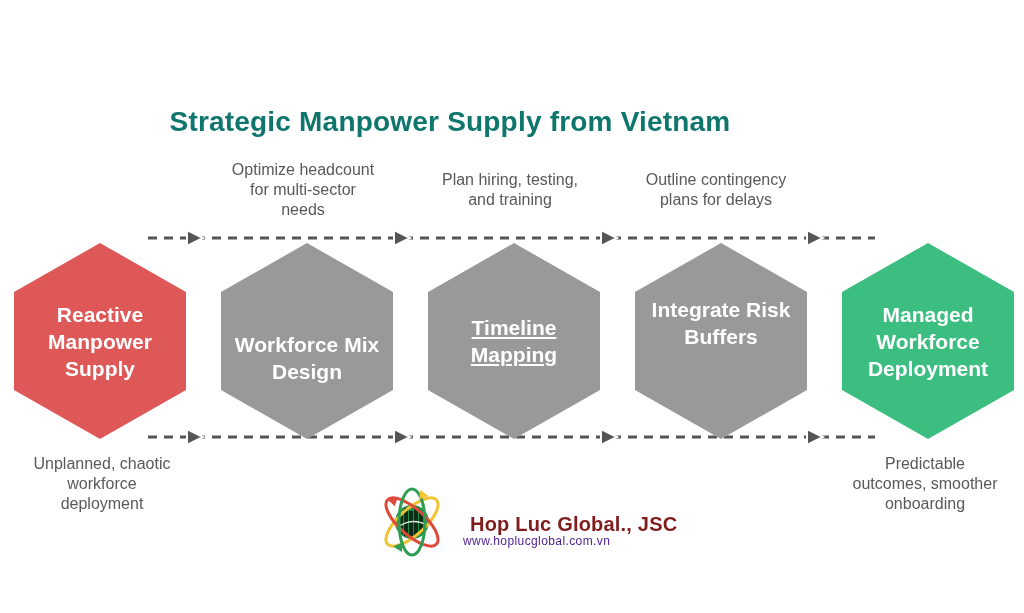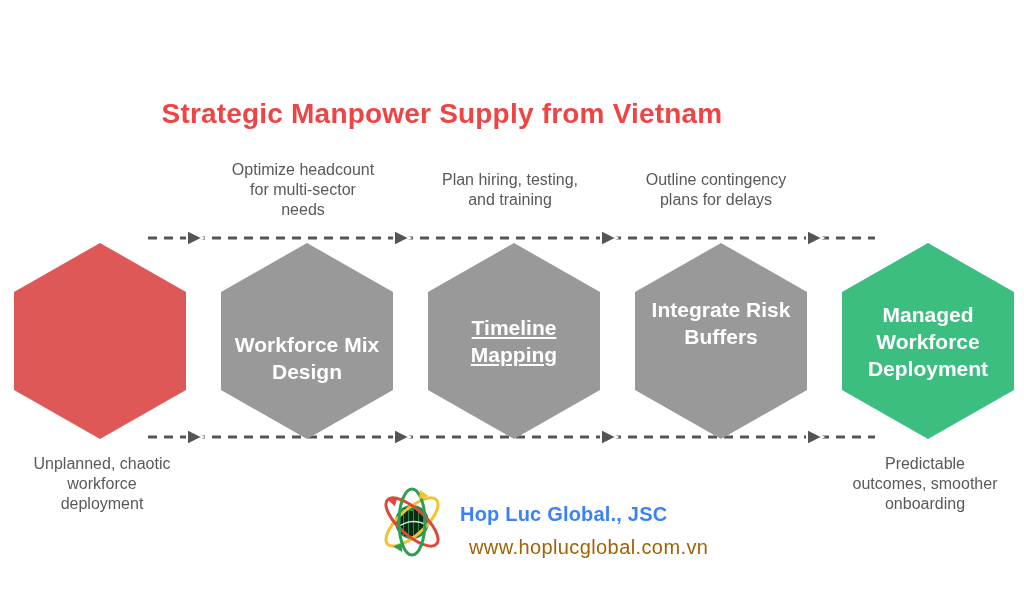--- a/index.html
+++ b/index.html
@@ -2,43 +2,43 @@
 <html><head>
 <meta charset="utf-8">
 <style>
   html,body{margin:0;padding:0;background:#fff;}
   .canvas{
     position:relative;width:1024px;height:613px;background:#ffffff;overflow:hidden;
     font-family:"Liberation Sans","DejaVu Sans",sans-serif;color:#484848;
   }
   .layer{position:absolute;left:0;top:0;width:1024px;height:613px;}
   .page-title{
-    position:absolute;left:0;top:90px;width:868px;margin:8px;
-    text-align:center;font-size:28px;font-weight:700;color:#ef4444;letter-spacing:0.2px;
+    position:absolute;left:0;top:90px;width:868px;margin:16px;
+    text-align:center;font-size:28px;font-weight:700;color:#0f766e;letter-spacing:0.2px;
   }
   .annotation{
     position:absolute;width:220px;text-align:center;
     font-size:16px;line-height:20px;color:#58595b;white-space:pre-line;
   }
   .hex-label{
     position:absolute;width:180px;text-align:center;transform:translateY(-50%);
     font-size:21px;line-height:27px;font-weight:700;color:#ffffff;white-space:pre-line;
   }
   .note{
     position:absolute;width:220px;text-align:center;
     font-size:16px;line-height:20px;color:#58595b;white-space:pre-line;
   }
   .footer-logo{position:absolute;left:376px;top:486px;width:72px;height:72px;}
   .company-name{
-    position:absolute;left:455px;top:497px;margin:5px;
-    font-size:20px;line-height:24px;font-weight:700;color:#3b82f6;letter-spacing:0.2px;
+    position:absolute;left:455px;top:497px;margin:15px;
+    font-size:20px;line-height:24px;font-weight:700;color:#7f1d1d;letter-spacing:0.2px;
   }
   .company-website{
-    position:absolute;left:455px;top:523px;margin:14px;
-    font-size:20px;line-height:20px;font-weight:400;color:#a16207;letter-spacing:0.4px;
+    position:absolute;left:455px;top:523px;margin:8px;
+    font-size:12px;line-height:20px;font-weight:400;color:#4c1d95;letter-spacing:0.4px;
   }
 </style>
 </head>
 <body>
 
 <div class="canvas">
 
   <svg class="layer" viewBox="0 0 1024 613">
 
     <g>
@@ -67,20 +67,23 @@
   <h1 class="page-title">Strategic Manpower Supply from Vietnam</h1>
 
   <div class="annotation" style="left:400px;top:170px;">Plan hiring, testing,
 and training</div>
   <div class="annotation" style="left:193px;top:160px;">Optimize headcount
 for multi-sector
 needs</div>
   <div class="annotation" style="left:606px;top:170px;">Outline contingency
 plans for delays</div>
 
+  <div class="hex-label" style="left:10px;top:341px;">Reactive
+Manpower
+Supply</div>
   <div class="hex-label" style="left:217px;top:358px;text-align:center;">Workforce Mix
 Design</div>
   <div class="hex-label" style="left:424px;top:341px;text-decoration:underline;">Timeline
 Mapping</div>
   <div class="hex-label" style="left:631px;top:323px;">Integrate Risk
 Buffers</div>
   <div class="hex-label" style="left:838px;top:341px;">Managed
 Workforce
 Deployment</div>
 

